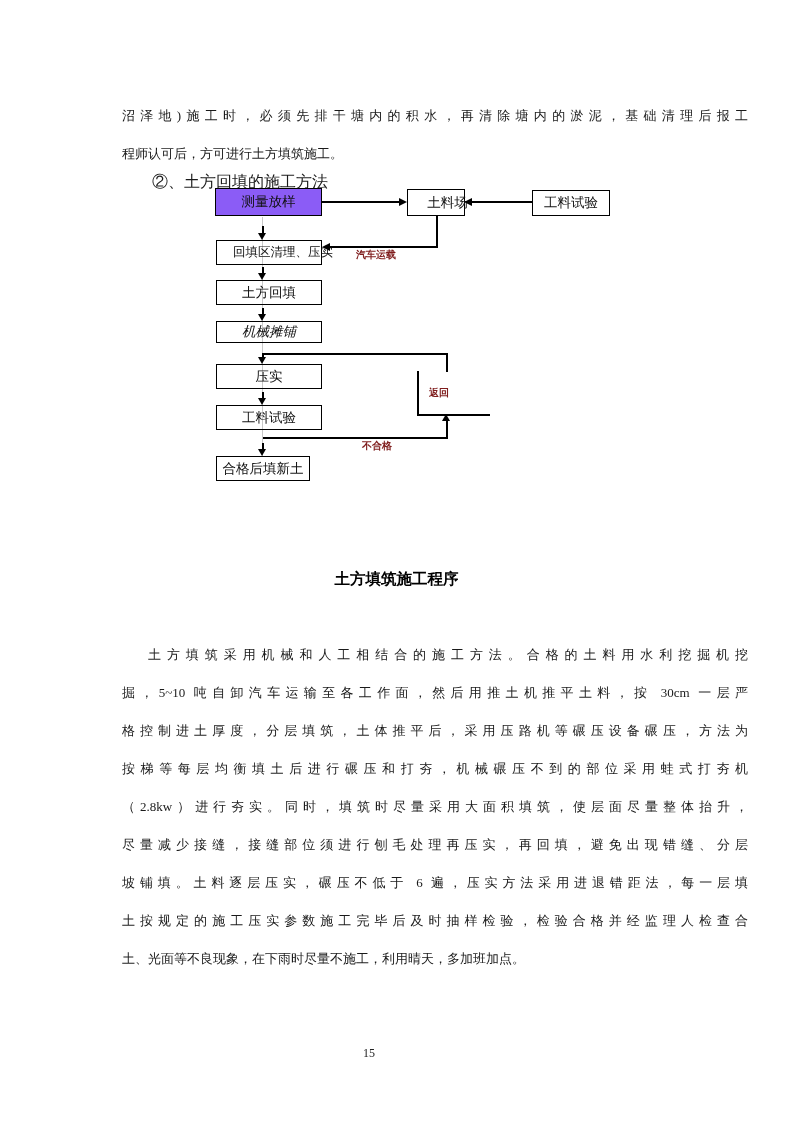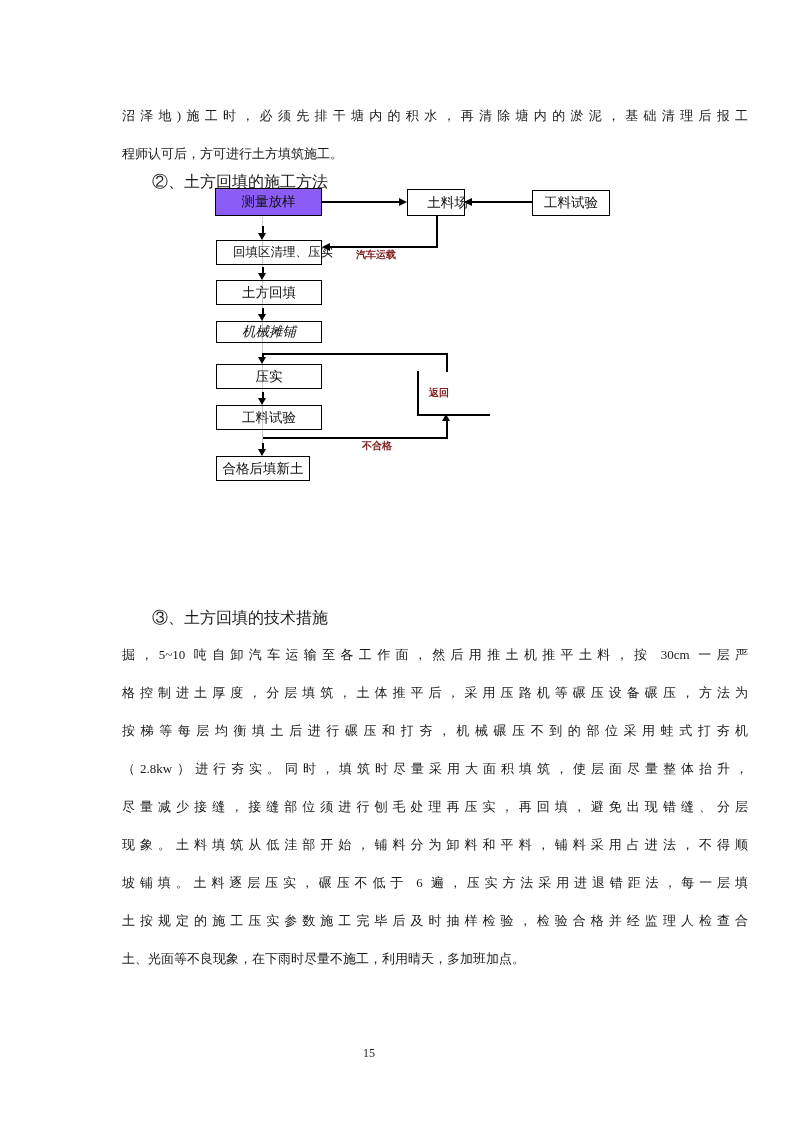--- a/index.html
+++ b/index.html
@@ -99,30 +99,30 @@
     <div class="abs vline" style="left:417px; top:371px; height:45px;"></div>
     <div class="abs hline" style="left:417px; top:414px; width:73px;"></div>
     <div class="abs ah ah-up" style="left:442px; top:414px;"></div>
     <div class="abs vline" style="left:446px; top:421px; height:17px;"></div>
     <div class="abs edge-label" style="left:429px; top:386px;text-align:center;">返回</div>
 
     <div class="abs hline" style="left:263px; top:437px; width:185px;"></div>
     <div class="abs edge-label" style="left:362px; top:439px;">不合格</div>
   </div>
 
+  <div class="abs doc-title" style="left:0; top:568px;">土方填筑施工程序</div>
 
-  <div class="abs heading" style="left:152px; top:606px;">③、土方回填的技术措施</div>
 
   <div class="abs" style="left:85px; top:636px;">
+    <div class="textline indent2">土方填筑采用机械和人工相结合的施工方法。合格的土料用水利挖掘机挖</div>
     <div class="textline">掘，5~10 吨自卸汽车运输至各工作面，然后用推土机推平土料，按 30cm 一层严</div>
     <div class="textline">格控制进土厚度，分层填筑，土体推平后，采用压路机等碾压设备碾压，方法为</div>
     <div class="textline">按梯等每层均衡填土后进行碾压和打夯，机械碾压不到的部位采用蛙式打夯机</div>
     <div class="textline">（2.8kw）进行夯实。同时，填筑时尽量采用大面积填筑，使层面尽量整体抬升，</div>
     <div class="textline">尽量减少接缝，接缝部位须进行刨毛处理再压实，再回填，避免出现错缝、分层</div>
-    <div class="textline">现象。土料填筑从低洼部开始，铺料分为卸料和平料，铺料采用占进法，不得顺</div>
     <div class="textline">坡铺填。土料逐层压实，碾压不低于 6 遍，压实方法采用进退错距法，每一层填</div>
     <div class="textline">土按规定的施工压实参数施工完毕后及时抽样检验，检验合格并经监理人检查合</div>
     <div class="textline lastline">土、光面等不良现象，在下雨时尽量不施工，利用晴天，多加班加点。</div>
   </div>
 
   <div class="abs pagenum" style="left:0; top:1046px;">15</div>
 
 </div>
 
 </body></html>

